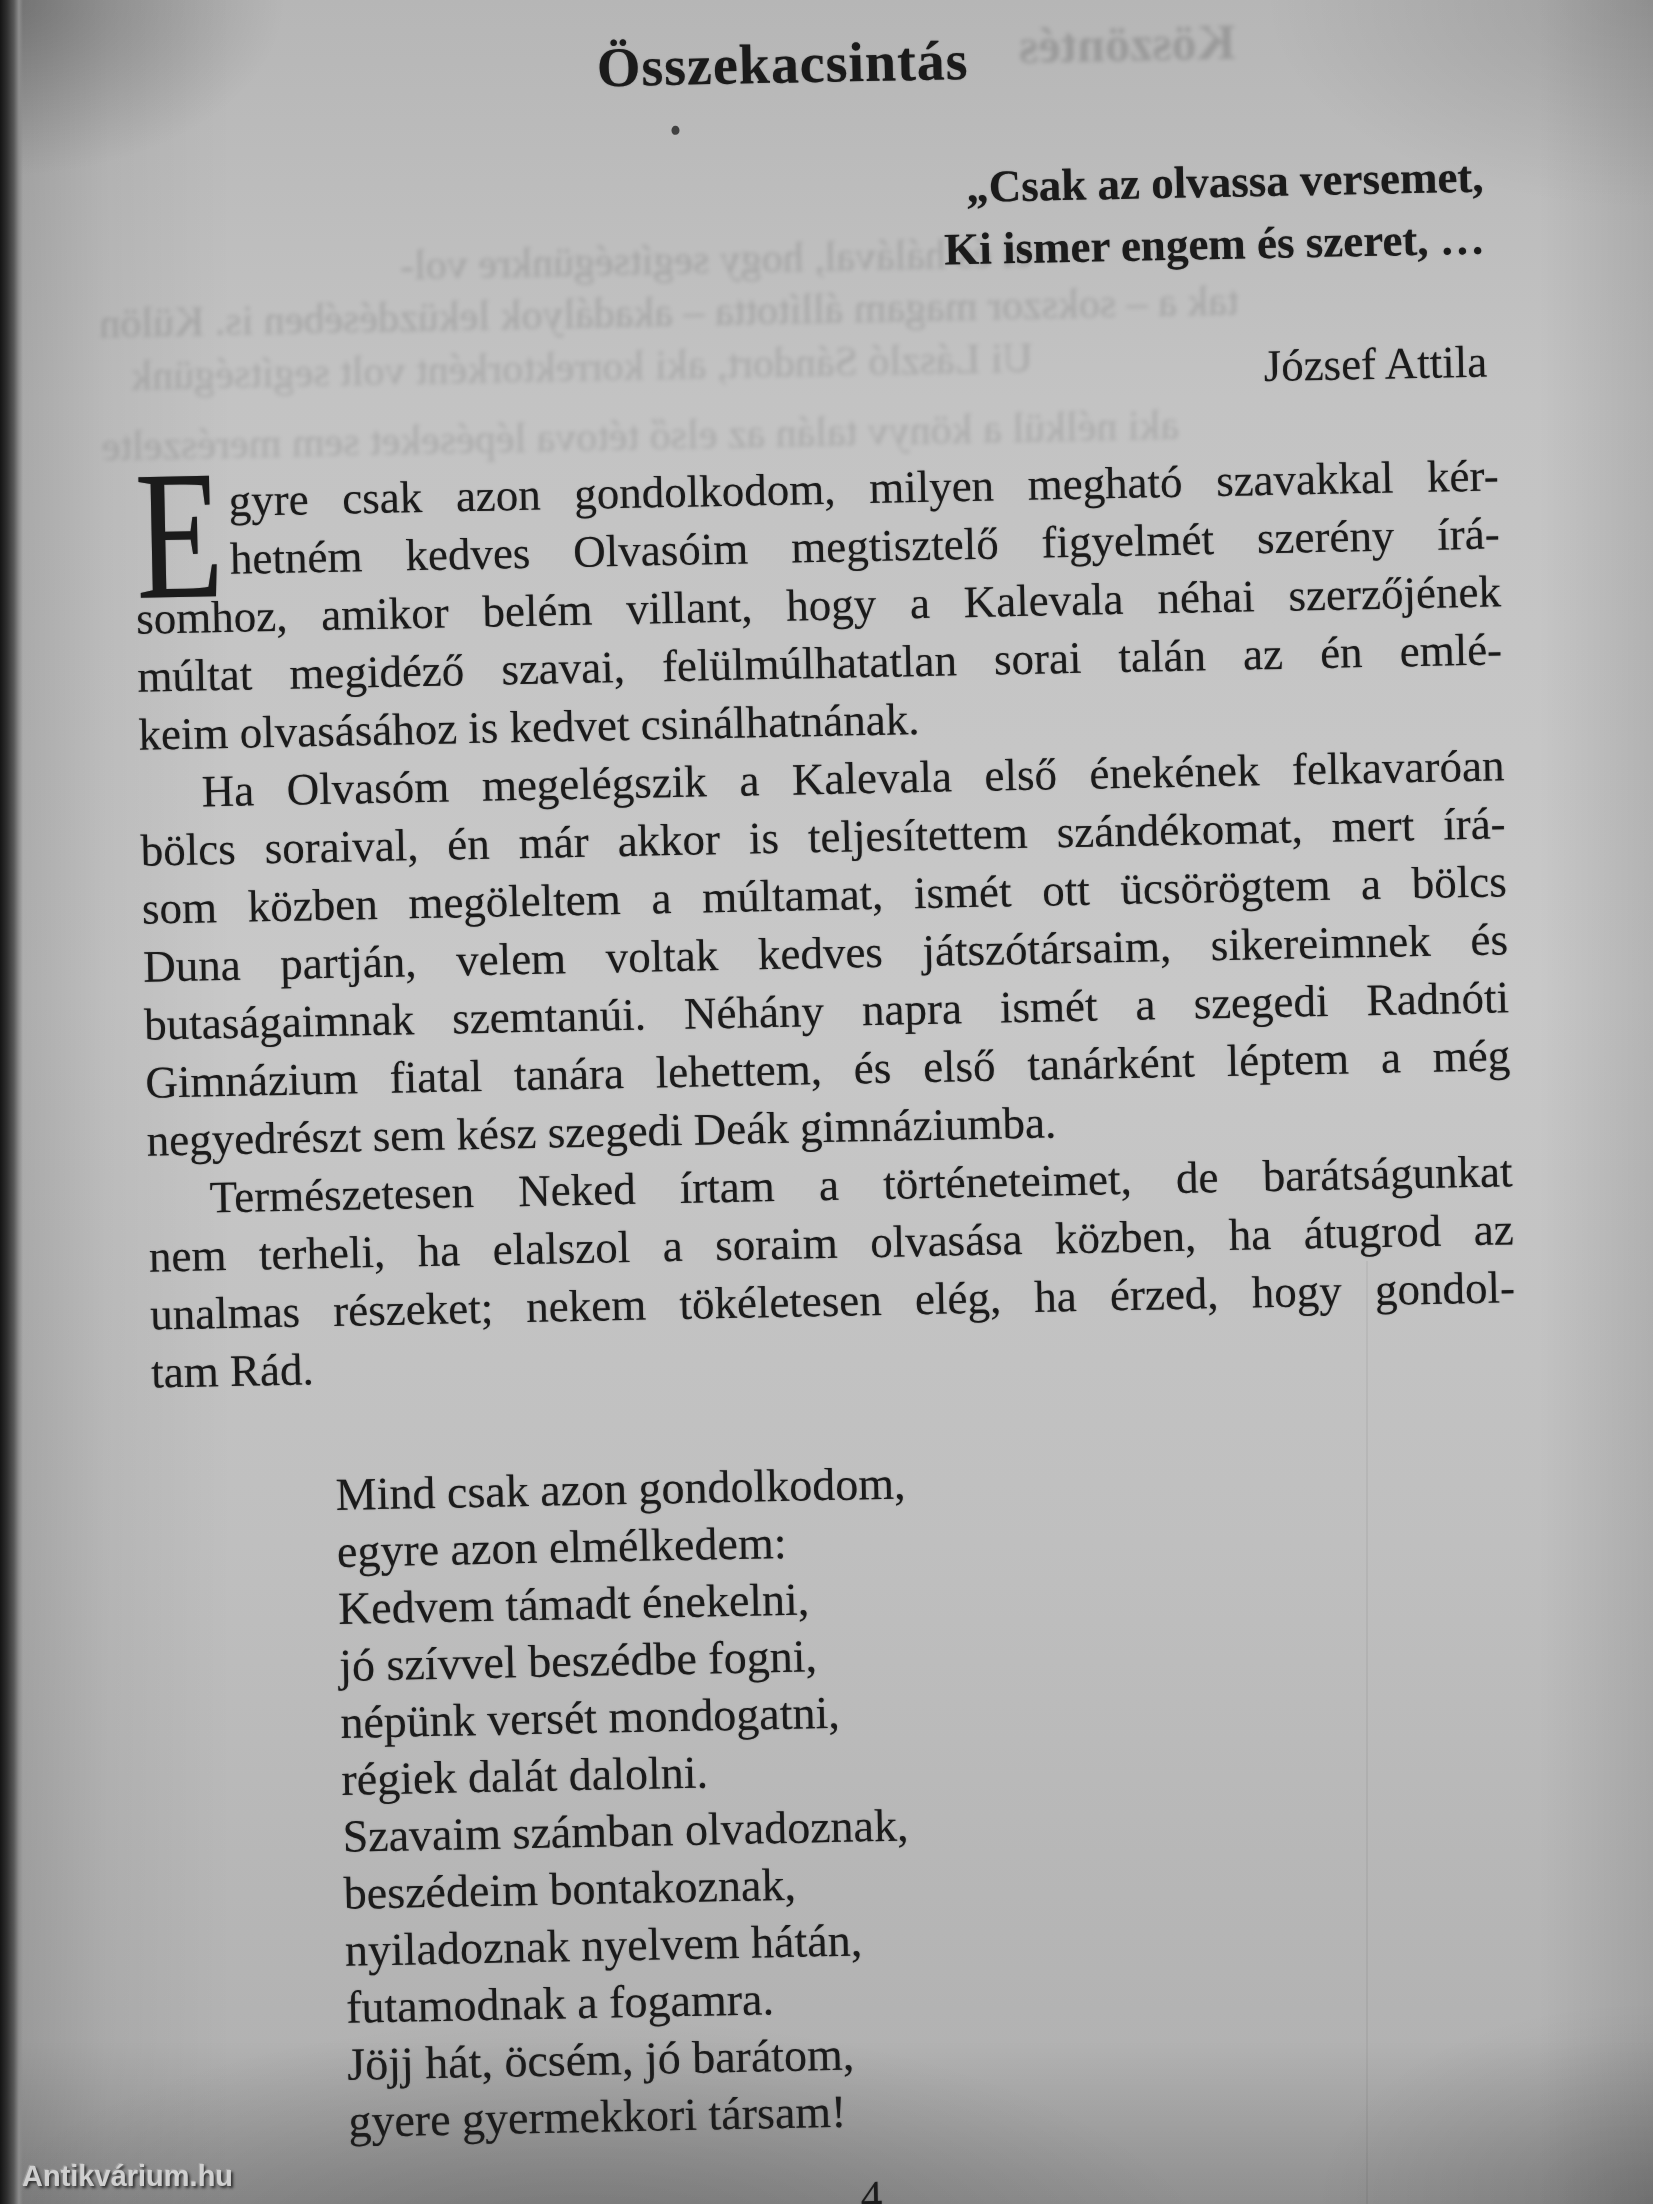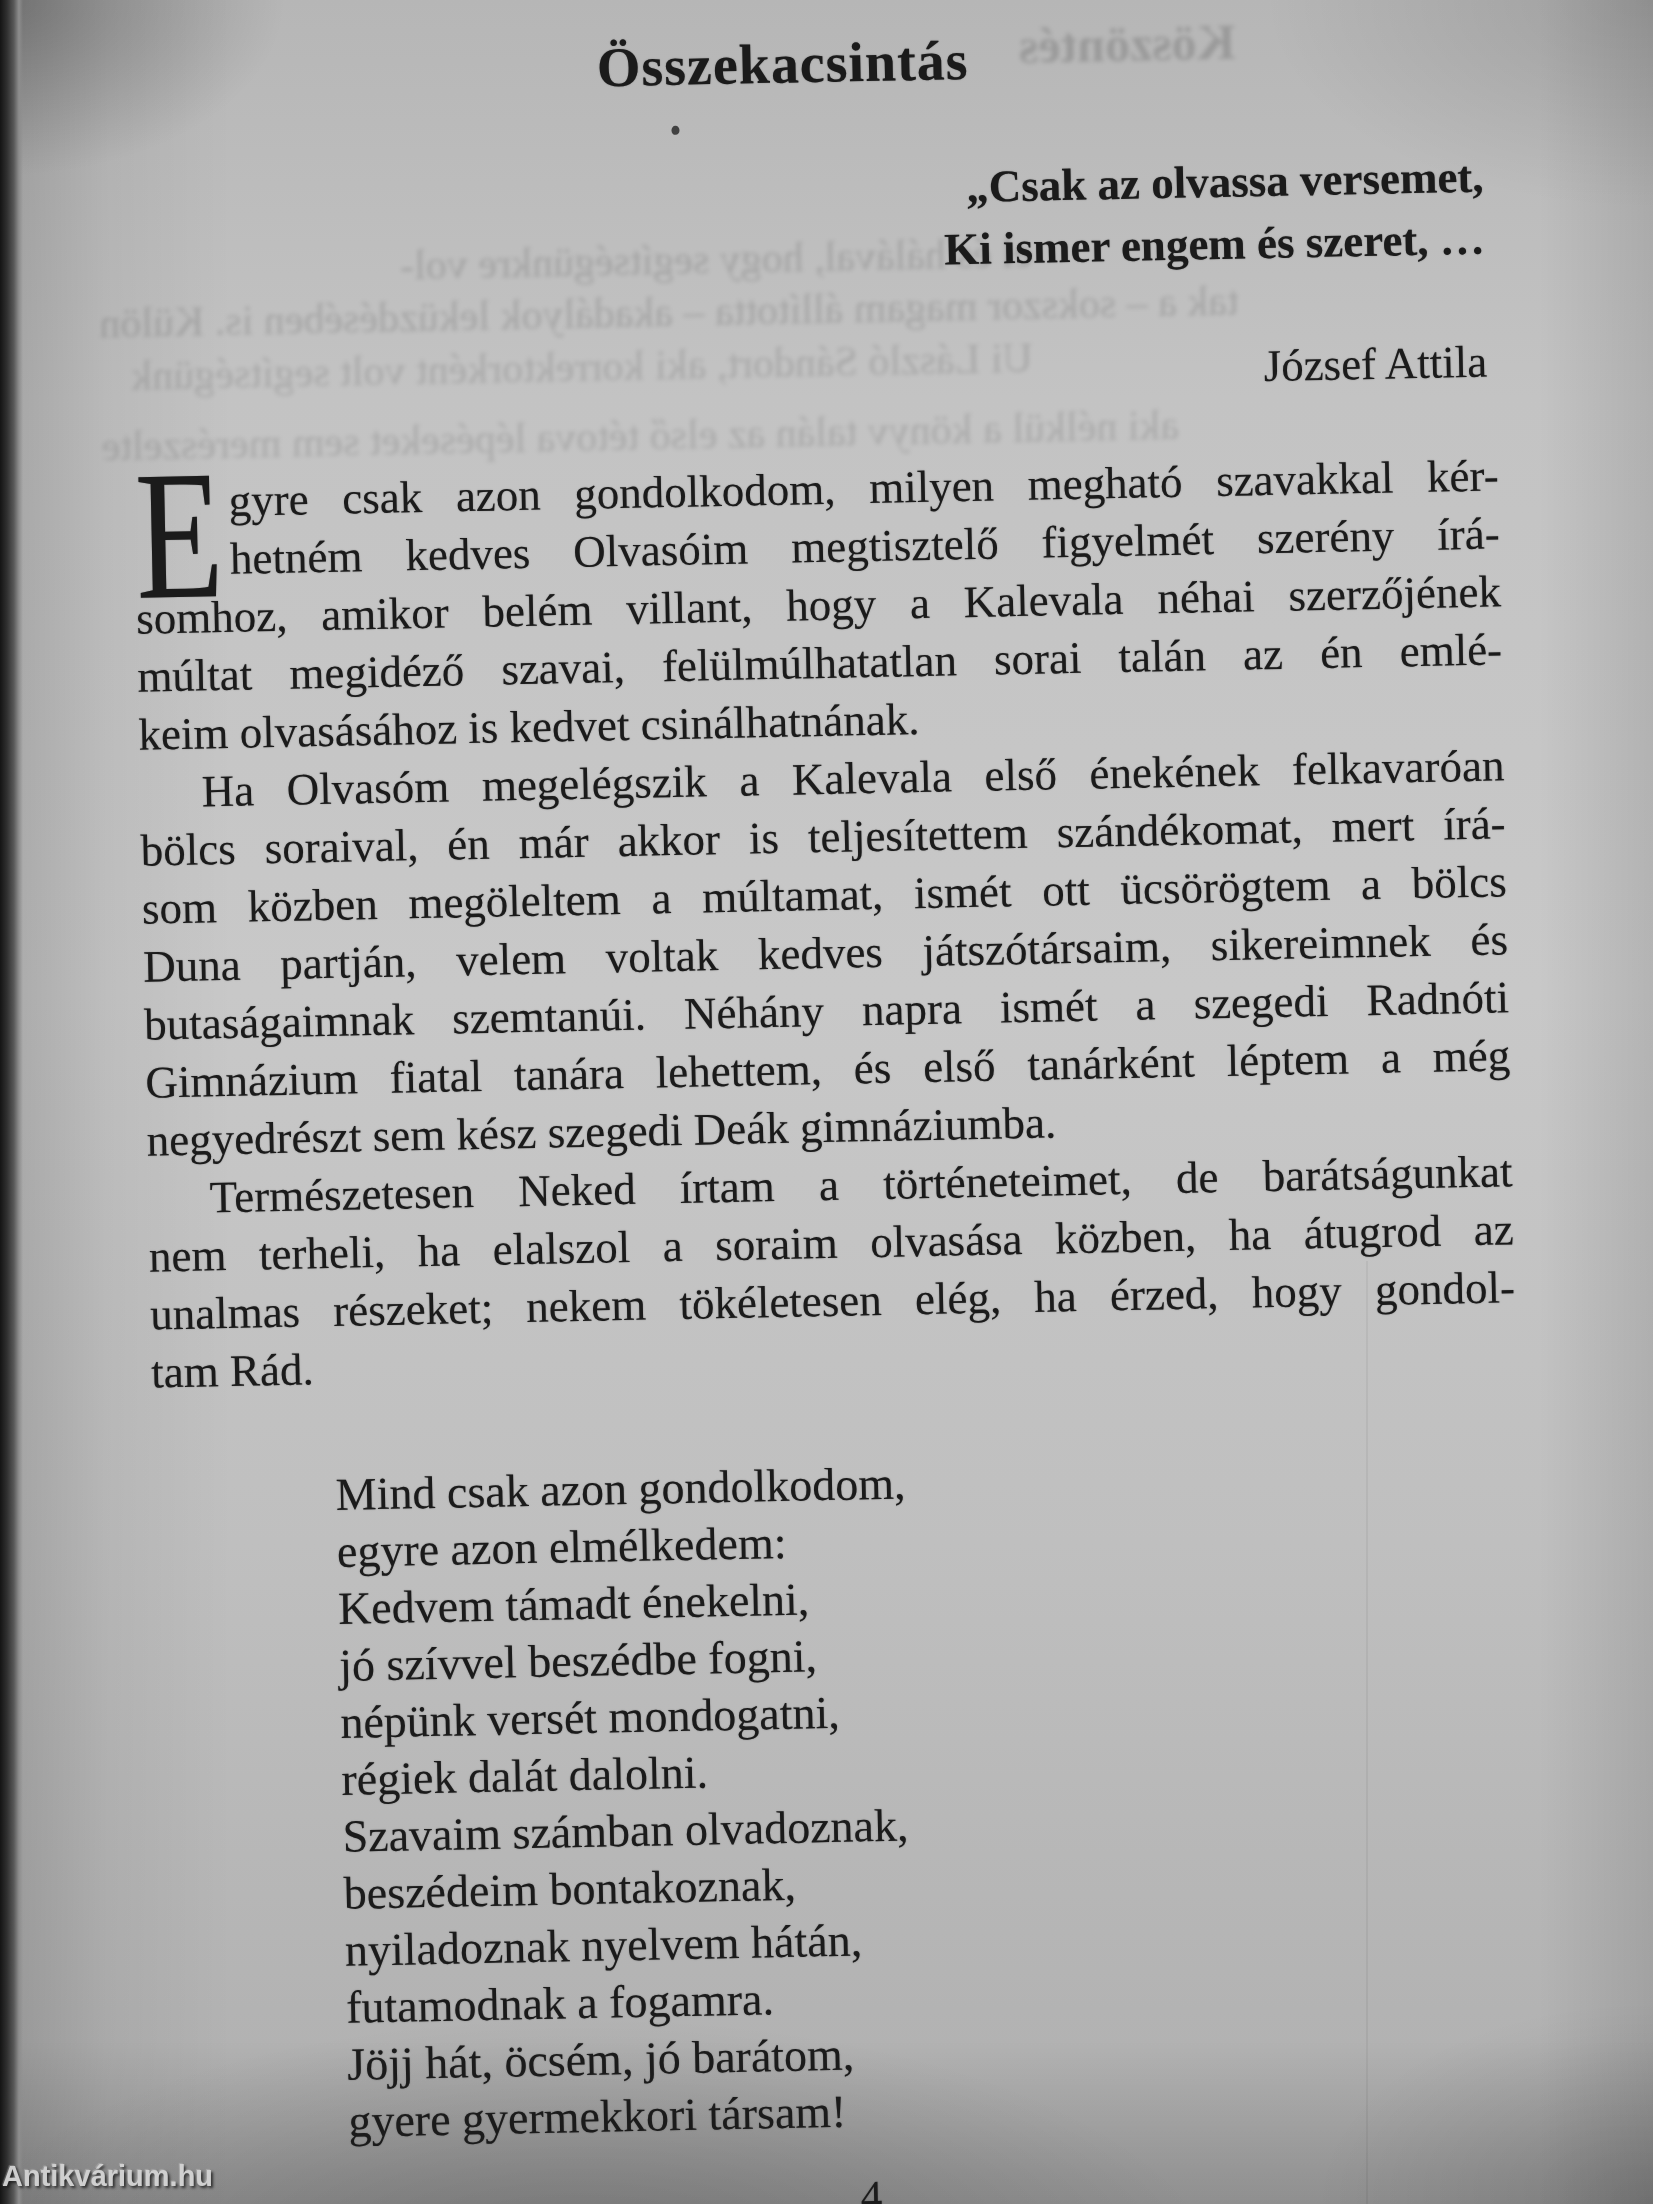--- a/index.html
+++ b/index.html
@@ -38,21 +38,21 @@
   .dropcap{position:absolute;left:147px;top:430px;font-size:184px;line-height:184px;
     transform:scaleX(0.78);transform-origin:left top;font-weight:400;}
   .poem{position:absolute;left:328px;top:1456px;font-size:46px;line-height:57px;}
   .page-number{position:absolute;left:167px;top:2172px;width:1365px;text-align:center;font-size:43px;}
   .ghost{position:absolute;color:#454545;filter:blur(2.2px);transform:scaleX(-1);white-space:nowrap;}
   .ghost-h{left:1040px;top:21.3px;font-size:50px;font-weight:700;opacity:0.26;}
   .ghost-1{left:417px;top:233px;font-size:42px;opacity:0.22;}
   .ghost-2{left:115px;top:285px;font-size:42px;opacity:0.22;}
   .ghost-3{left:146px;top:338px;font-size:42px;opacity:0.20;}
   .ghost-4{left:115px;top:408px;font-size:42px;opacity:0.20;}
-  .watermark{position:absolute;left:2px;top:2160px;font-family:"Liberation Sans",sans-serif;
+  .watermark{position:absolute;left:22px;top:2160px;font-family:"Liberation Sans",sans-serif;
     font-weight:700;font-size:29px;color:#d4d4d4;opacity:0.95;
     text-shadow:1.9px 1.9px 2.9px rgba(25,25,25,0.85), -1px -1px 1px rgba(255,255,255,0.25);}
 </style>
 </head>
 <body>
 
 <div class="scan">
 
   <div class="content">
 

